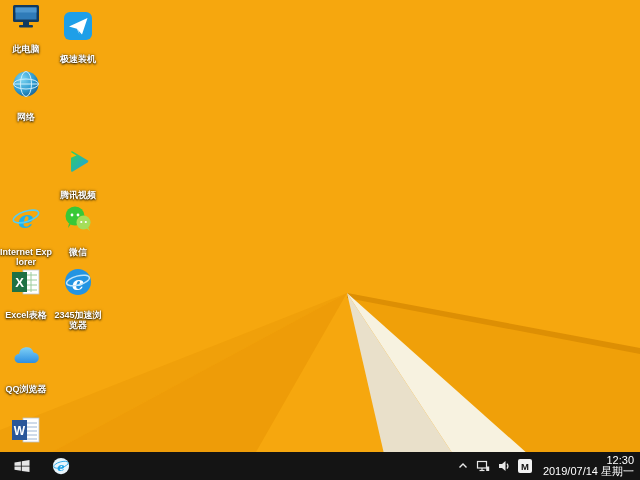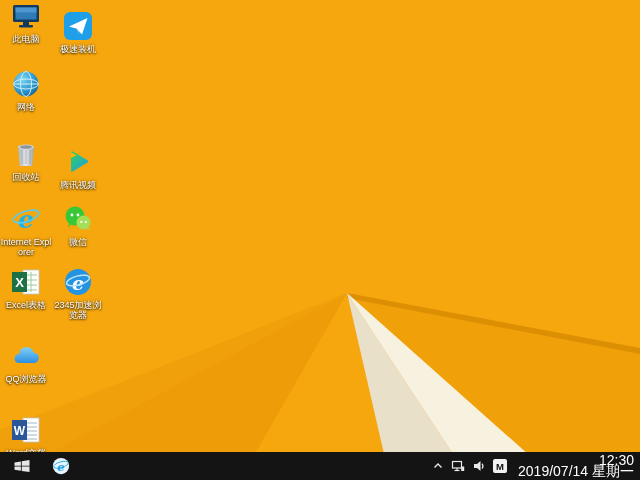--- a/index.html
+++ b/index.html
@@ -2,33 +2,33 @@
 <html><head>
 <meta charset="utf-8">
 <style>
   html,body{margin:0;padding:0;background:#000;}
   .screen{position:relative;width:640px;height:480px;overflow:hidden;
           font-family:"Liberation Sans",sans-serif;user-select:none;}
   .wallpaper{position:absolute;inset:0;}
   
   .dicon{position:absolute;width:52px;text-align:center;cursor:default;}
   .dicon .img{width:32px;height:32px;margin:0 auto;display:block;}
-  .dicon .lbl{margin-top:2px;font-size:9px;line-height:10px;color:#fff;
+  .dicon .lbl{margin-top:12px;font-size:9px;line-height:10px;color:#fff;
               text-shadow:0 1px 2px rgba(0,0,0,.85),0 0 3px rgba(0,0,0,.6);
-              word-break:break-all;}
+              word-break:break-all;font-weight:bold;}
   
   .taskbar{position:absolute;left:0;bottom:0;width:640px;height:28px;
            background:#141414;display:flex;align-items:center;}
   .startbtn{width:44px;height:28px;display:flex;align-items:center;justify-content:center;}
   .pinned{width:34px;height:28px;display:flex;align-items:center;justify-content:center;}
   .tray{margin-left:auto;display:flex;align-items:center;gap:7px;padding-right:6px;}
   .trayico{display:flex;align-items:center;justify-content:center;}
   .imebox{width:14px;height:14px;background:#F2F2F2;border-radius:2px;color:#111;
           font-size:9.5px;font-weight:bold;display:flex;align-items:center;justify-content:center;}
-  .clock{text-align:right;color:#fff;font-size:14px;line-height:11px;padding-left:4px;}
+  .clock{text-align:right;color:#fff;font-size:11px;line-height:11px;padding-left:4px;}
 </style>
 </head>
 <body>
 
 <div class="screen">
 
   <svg class="wallpaper" width="640" height="480" viewBox="0 0 640 480" preserveAspectRatio="none">
     <rect x="0" y="0" width="640" height="480" fill="#F6A70E"></rect>
     <polygon points="0,430 347,293 0,480" fill="#F0A00A"></polygon>
     <polygon points="0,480 347,293 240,480" fill="#EE9C08"></polygon>
@@ -69,38 +69,20 @@
   <div class="dicon" style="left:52px;top:10px">
     <svg class="img" viewBox="0 0 32 32">
       <rect x="2" y="2" width="28" height="28" rx="6" fill="#1E9FE8"></rect>
       <polygon points="7,16.5 25.5,8 20,24.5 14.8,18.8" fill="#FFFFFF"></polygon>
       <polygon points="14.8,18.8 17.5,24.5 16.2,19.8" fill="#CFE9FB"></polygon>
     </svg>
     <div class="lbl">极速装机</div>
   </div>
 
 
-  <div class="dicon" style="left:0;top:138px">
-    <svg class="img" viewBox="0 0 32 32">
-      <defs>
-        <linearGradient id="gbin" x1="0" y1="0" x2="1" y2="0">
-          <stop offset="0" stop-color="#AEB4BA"></stop>
-          <stop offset="0.5" stop-color="#E3E7EA"></stop>
-          <stop offset="1" stop-color="#9FA5AB"></stop>
-        </linearGradient>
-      </defs>
-      <path d="M8 9 L24 9 L22.3 28 L9.7 28 Z" fill="url(#gbin)"></path>
-      <line x1="11.8" y1="12" x2="12.2" y2="26" stroke="#8F969C" stroke-width="1" opacity="0.6"></line>
-      <line x1="16" y1="12" x2="16" y2="26" stroke="#8F969C" stroke-width="1" opacity="0.6"></line>
-      <line x1="20.2" y1="12" x2="19.8" y2="26" stroke="#8F969C" stroke-width="1" opacity="0.6"></line>
-      <ellipse cx="16" cy="9" rx="8" ry="2.6" fill="#CDD3D8"></ellipse>
-      <ellipse cx="16" cy="9" rx="6" ry="1.7" fill="#8F969C"></ellipse>
-    </svg>
-    <div class="lbl">回收站</div>
-  </div>
 
   <div class="dicon" style="left:52px;top:146px">
     <svg class="img" viewBox="0 0 32 32">
       <defs>
         <linearGradient id="gtv" x1="0" y1="0" x2="1" y2="1">
           <stop offset="0" stop-color="#35CF5A"></stop>
           <stop offset="1" stop-color="#1D9FE8"></stop>
         </linearGradient>
       </defs>
       <path d="M9 6.5 Q9 4.5 10.8 5.5 L25.5 14.3 Q27.3 15.4 25.5 16.5 L10.8 25.4 Q9 26.4 9 24.4 Z" fill="url(#gtv)"></path>

